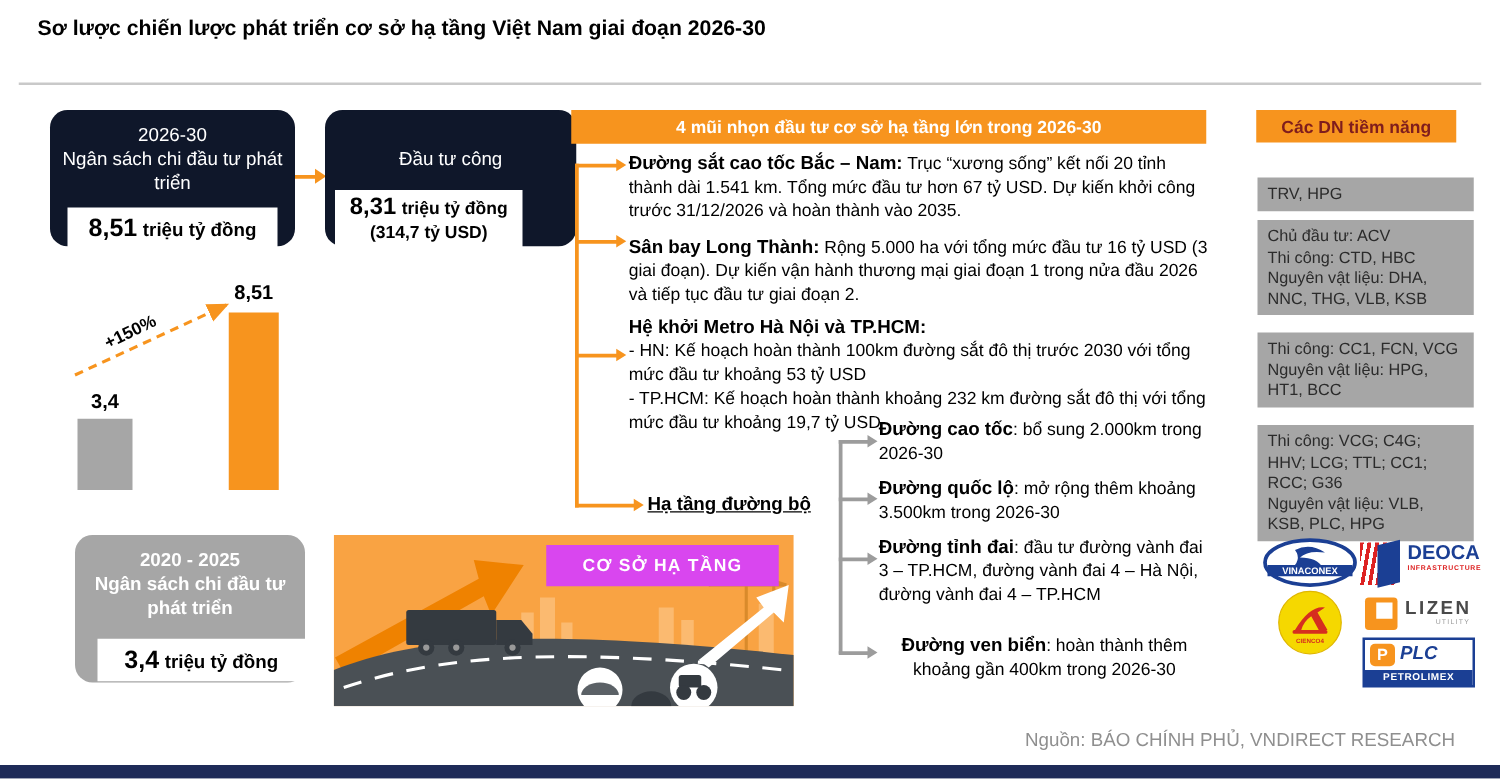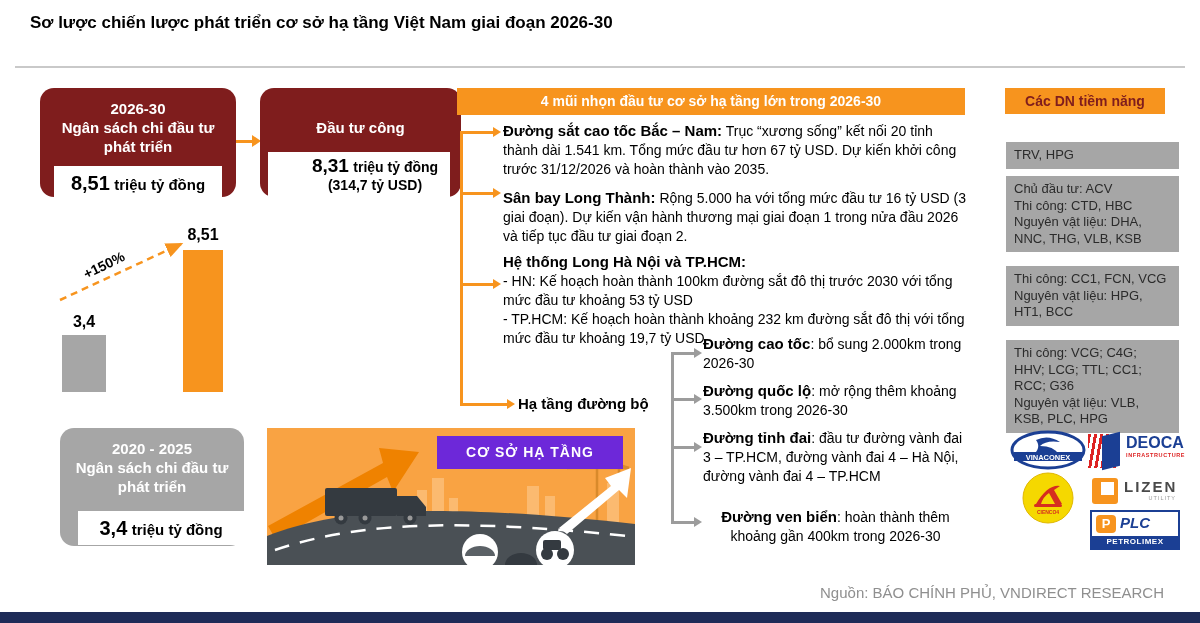--- a/index.html
+++ b/index.html
@@ -3,21 +3,21 @@
 <meta charset="utf-8">
 <style>
   html,body{margin:0;padding:0;background:#fff;}
   .canvas{position:relative;width:1200px;height:623px;background:#fff;overflow:hidden;
           font-family:"Liberation Sans","DejaVu Sans",sans-serif;color:#000;}
   .abs{position:absolute;}
   .page-title{left:30px;top:13px;font-size:17px;font-weight:bold;}
   .rule{left:15px;top:66px;width:1170px;height:2px;background:#c9c9c9;}
 
   
-  .obox{background:#7f1d1d;border-radius:14px;color:#fff;font-weight:bold;text-align:center;}
+  .obox{background:#0f172a;border-radius:14px;color:#fff;font-weight:normal;text-align:center;}
   .gbox{background:#A6A6A6;border-radius:14px;color:#fff;font-weight:bold;text-align:center;}
   .box-title{font-size:15px;line-height:19px;padding:11px 10px 0 10px;}
   .inset{position:absolute;background:#fff;color:#000;text-align:center;font-weight:bold;}
   .inset .big{font-size:20px;}
   .inset .small{font-size:15px;}
   .flow-arrow{background:#F7941E;height:3px;}
   .flow-arrow:after{content:"";position:absolute;right:-8px;top:-5px;border-left:9px solid #F7941E;
                     border-top:6.5px solid transparent;border-bottom:6.5px solid transparent;}
 
   
@@ -41,21 +41,21 @@
   .hline-g{height:2.5px;background:#9c9c9c;}
   .hline-g:after{content:"";position:absolute;right:-7px;top:-4px;border-left:8px solid #9c9c9c;
                  border-top:5px solid transparent;border-bottom:5px solid transparent;}
 
   
   .pot-header{background:#F7941E;color:#7f1d1d;font-weight:bold;font-size:14px;text-align:center;line-height:26px;}
   .pot-box{background:#A6A6A6;color:#2b2b2b;font-size:13px;line-height:16.5px;padding:5px 8px;white-space:pre-line;}
 
   
   .illus{left:267px;top:428px;width:368px;height:137px;}
-  .banner{position:absolute;left:170px;top:8px;width:186px;height:33px;background:#6d28d9;color:#fff;
+  .banner{position:absolute;left:170px;top:8px;width:186px;height:33px;background:#d946ef;color:#fff;
           font-weight:bold;font-size:14px;text-align:center;line-height:33px;letter-spacing:1px;}
 
   
   .logo-txt{font-weight:bold;color:#1B3F94;}
   .deoca-stripes{width:30px;height:34px;background:repeating-linear-gradient(100deg,#d22,#d22 3px,#fff 3px,#fff 6px);}
   .deoca-flag{position:absolute;left:14px;top:0;width:18px;height:34px;background:#1B3F94;transform:skewY(-14deg);}
   .lizen-sq{width:26px;height:26px;background:#F7941E;border-radius:3px;position:relative;}
   .lizen-sq:after{content:"";position:absolute;left:9px;top:4px;width:13px;height:13px;background:#fff;}
   .plc-wrap{border:2px solid #1B3F94;background:#fff;}
   .plc-p{position:absolute;left:4px;top:3px;width:20px;height:18px;background:#F7941E;border-radius:4px;
@@ -82,21 +82,21 @@
   <div class="abs inset" style="left:54px;top:166px;width:168px;height:34px;line-height:34px;">
     <span class="big">8,51</span>
     <span class="small">triệu tỷ đồng</span>
   </div>
 
   <div class="abs flow-arrow" style="left:236px;top:140px;width:17px;"></div>
 
   <div class="abs obox" style="left:260px;top:88px;width:201px;height:109px;">
     <div class="box-title" style="padding-top:30px;">Đầu tư công</div>
   </div>
-  <div class="abs inset" style="left:268px;top:152px;width:150px;height:50px;padding-top:3px;padding-left:32px;">
+  <div class="abs inset" style="left:268px;top:152px;width:150px;height:50px;padding-top:3px;">
     <div><span class="big" style="font-size:19px;">8,31</span>
       <span class="small" style="font-size:14px;">triệu tỷ đồng</span></div>
     <div class="small" style="font-size:14px;">(314,7 tỷ USD)</div>
   </div>
 
   <div class="abs bar" style="left: 62px; height: 57px; background: rgb(166, 166, 166);"></div>
   <div class="abs bar" style="left: 183px; width: 40px; height: 142px; background: rgb(247, 148, 30);"></div>
   <div class="abs bar-label" style="left:62px;top:313px;width:44px;">3,4</div>
   <div class="abs bar-label" style="left:180px;top:226px;width:46px;">8,51</div>
   <svg class="abs" style="left:48px;top:232px;" width="150" height="80">
@@ -173,25 +173,25 @@
 
   <div class="abs bullet" style="left:503px;top:121px;width:465px;">
     <b>Đường sắt cao tốc Bắc – Nam:</b>
     <span>Trục “xương sống” kết nối 20 tỉnh thành dài 1.541 km. Tổng mức đầu tư hơn 67 tỷ USD. Dự kiến khởi công trước 31/12/2026 và hoàn thành vào 2035.</span>
   </div>
   <div class="abs bullet" style="left:503px;top:188px;width:465px;">
     <b>Sân bay Long Thành:</b>
     <span>Rộng 5.000 ha với tổng mức đầu tư 16 tỷ USD (3 giai đoạn). Dự kiến vận hành thương mại giai đoạn 1 trong nửa đầu 2026 và tiếp tục đầu tư giai đoạn 2.</span>
   </div>
   <div class="abs bullet" style="left:503px;top:252px;width:470px;">
-    <b style="font-size:15px;">Hệ thống Long Hà Nội và TP.HCM:</b>
+    <b style="font-size:15px;">Hệ khởi Metro Hà Nội và TP.HCM:</b>
     <div class="prelines">- HN: Kế hoạch hoàn thành 100km đường sắt đô thị trước 2030 với tổng mức đầu tư khoảng 53 tỷ USD
 - TP.HCM: Kế hoạch hoàn thành khoảng 232 km đường sắt đô thị với tổng mức đầu tư khoảng 19,7 tỷ USD</div>
   </div>
-  <div class="abs road-label" style="left:518px;top:395px;">Hạ tầng đường bộ</div>
+  <div class="abs road-label" style="left:518px;top:395px;text-decoration:underline;">Hạ tầng đường bộ</div>
 
   <div class="abs vline-g" style="left:671px;top:352px;height:171px;"></div>
   <div class="abs hline-g" style="left:671px;top:352px;width:24px;"></div>
   <div class="abs hline-g" style="left:671px;top:398px;width:24px;"></div>
   <div class="abs hline-g" style="left:671px;top:446px;width:24px;"></div>
   <div class="abs hline-g" style="left:671px;top:521px;width:24px;"></div>
 
   <div class="abs bullet" style="left:703px;top:334px;width:265px;">
     <b>Đường cao tốc</b><span>: bổ sung 2.000km trong 2026-30</span>
   </div>

